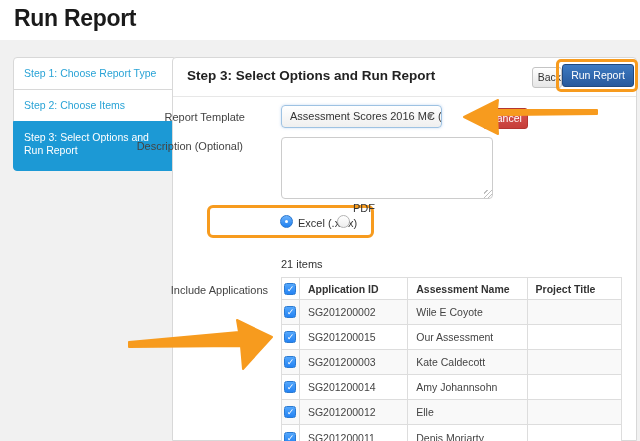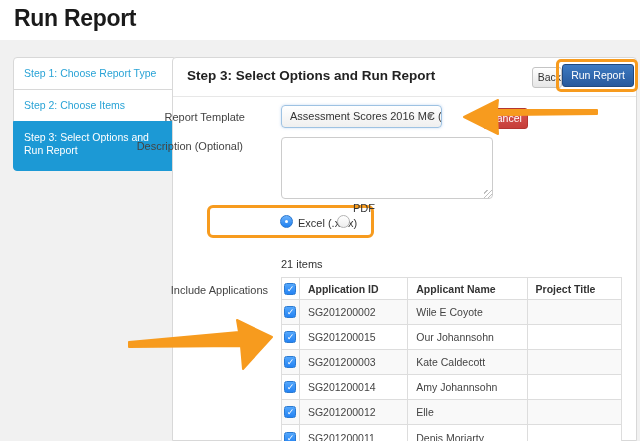--- a/index.html
+++ b/index.html
@@ -124,37 +124,37 @@
 
   <div class="abs form-label lbl-include">Include Applications</div>
   <div class="abs items-count">21 items</div>
 
   <div class="abs tbl">
     <div class="trow thead">
       <div class="cell c-cb">
           <span class="checkbox">✓</span>
         </div>
       <div class="cell c-id">Application ID</div>
-      <div class="cell c-name">Applicant Name</div>
+      <div class="cell c-name">Assessment Name</div>
       <div class="cell c-proj">Project Title</div>
     </div>
     <div class="trow striped">
       <div class="cell c-cb">
           <span class="checkbox">✓</span>
         </div>
       <div class="cell c-id">SG201200002</div>
       <div class="cell c-name">Wile E Coyote</div>
       <div class="cell c-proj"></div>
     </div>
     <div class="trow">
       <div class="cell c-cb">
           <span class="checkbox">✓</span>
         </div>
       <div class="cell c-id">SG201200015</div>
-      <div class="cell c-name">Our Johannsohn</div>
+      <div class="cell c-name">Our Assessment</div>
       <div class="cell c-proj"></div>
     </div>
     <div class="trow striped">
       <div class="cell c-cb">
           <span class="checkbox">✓</span>
         </div>
       <div class="cell c-id">SG201200003</div>
       <div class="cell c-name">Kate Caldecott</div>
       <div class="cell c-proj"></div>
     </div>

